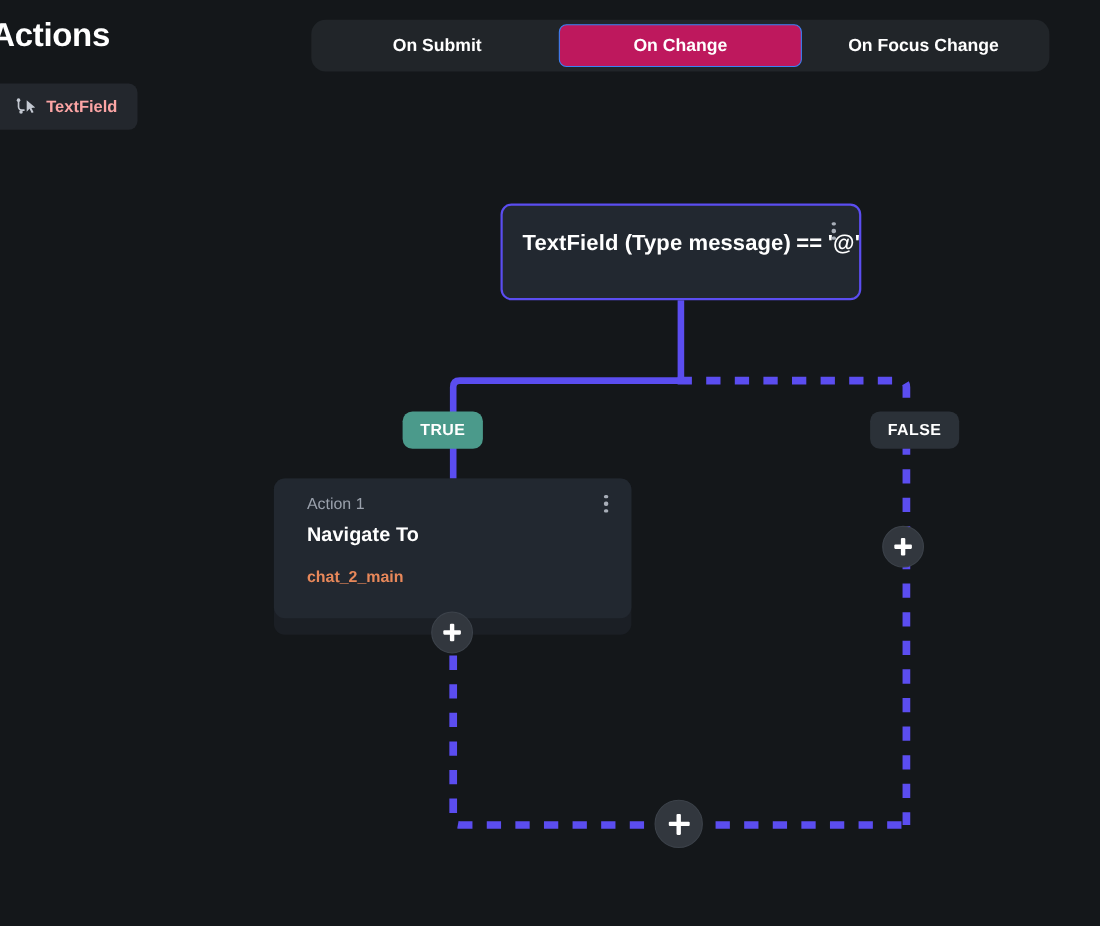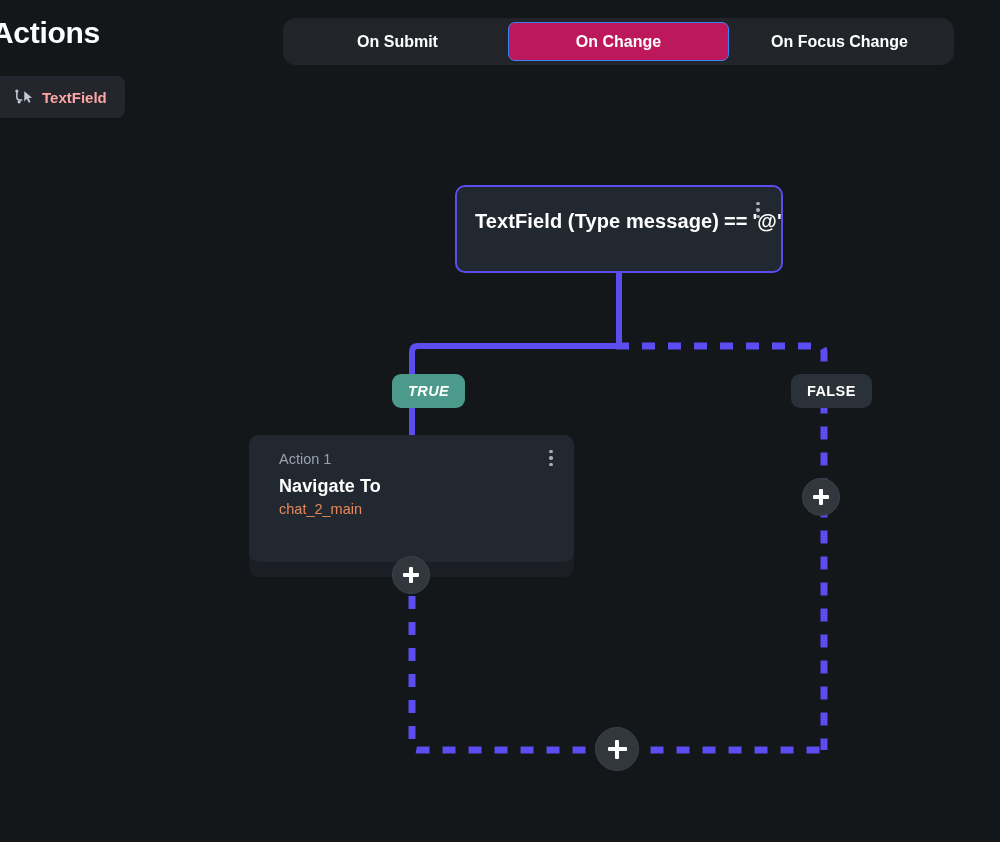--- a/index.html
+++ b/index.html
@@ -157,23 +157,23 @@
     font-weight: 700;
   }
   .node-main {
     margin-top: 8px;
     font-size: 18px;
     font-weight: 700;
     color: #ffffff;
     letter-spacing: 0.1px;
   }
   .node-param {
-    margin-top: 4px;
+    margin-top: 20px;
     font-size: 14.5px;
-    font-weight: 400;
+    font-weight: 700;
     color: #e8885a;
   }
 
   .kebab {
     position: absolute;
     right: 14px;
     top: 13px;
     width: 18px;
     height: 20px;
     display: flex;
@@ -199,24 +199,23 @@
     align-items: center;
     justify-content: center;
     padding: 0 16px;
     border-radius: 9px;
     font-size: 14.5px;
     font-weight: 700;
     color: #ffffff;
     letter-spacing: 0.4px;
   }
   .badge-true {
-    left: 392px;
+    left: 366px;
     top: 244px;
     background: #4b9a8b;
-    font-style: italic;
   }
   .badge-false {
     left: 791px;
     top: 244px;
     background: #2b3138;
   }
 
   
   .plus-btn {
     position: absolute;

